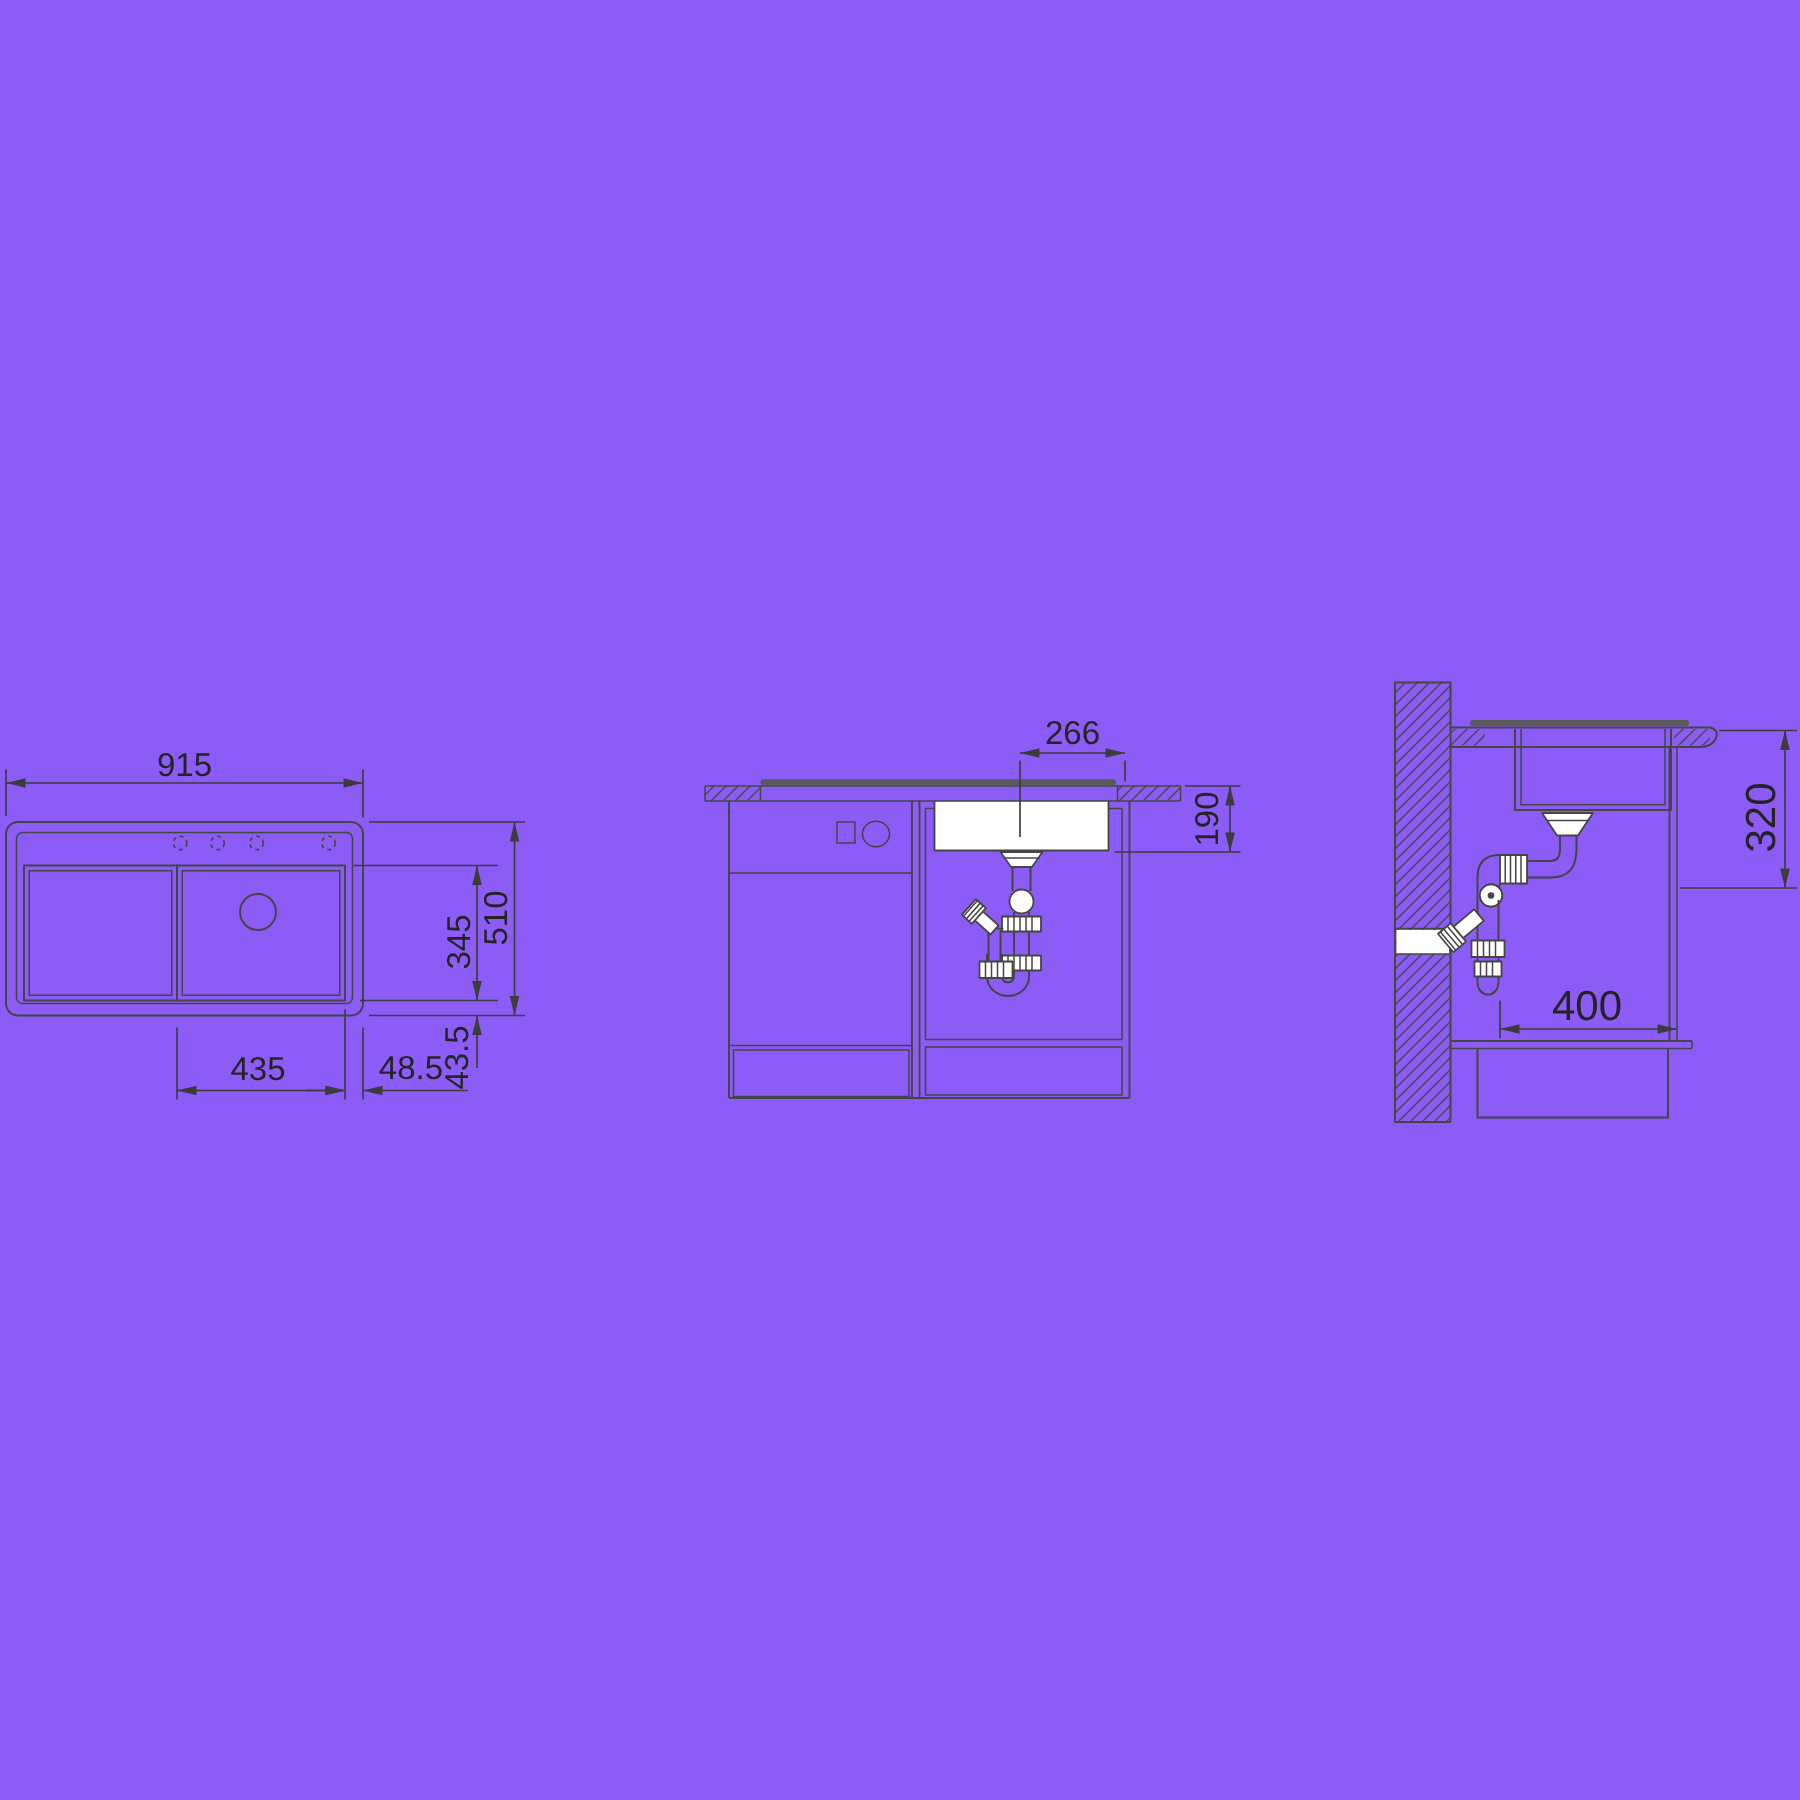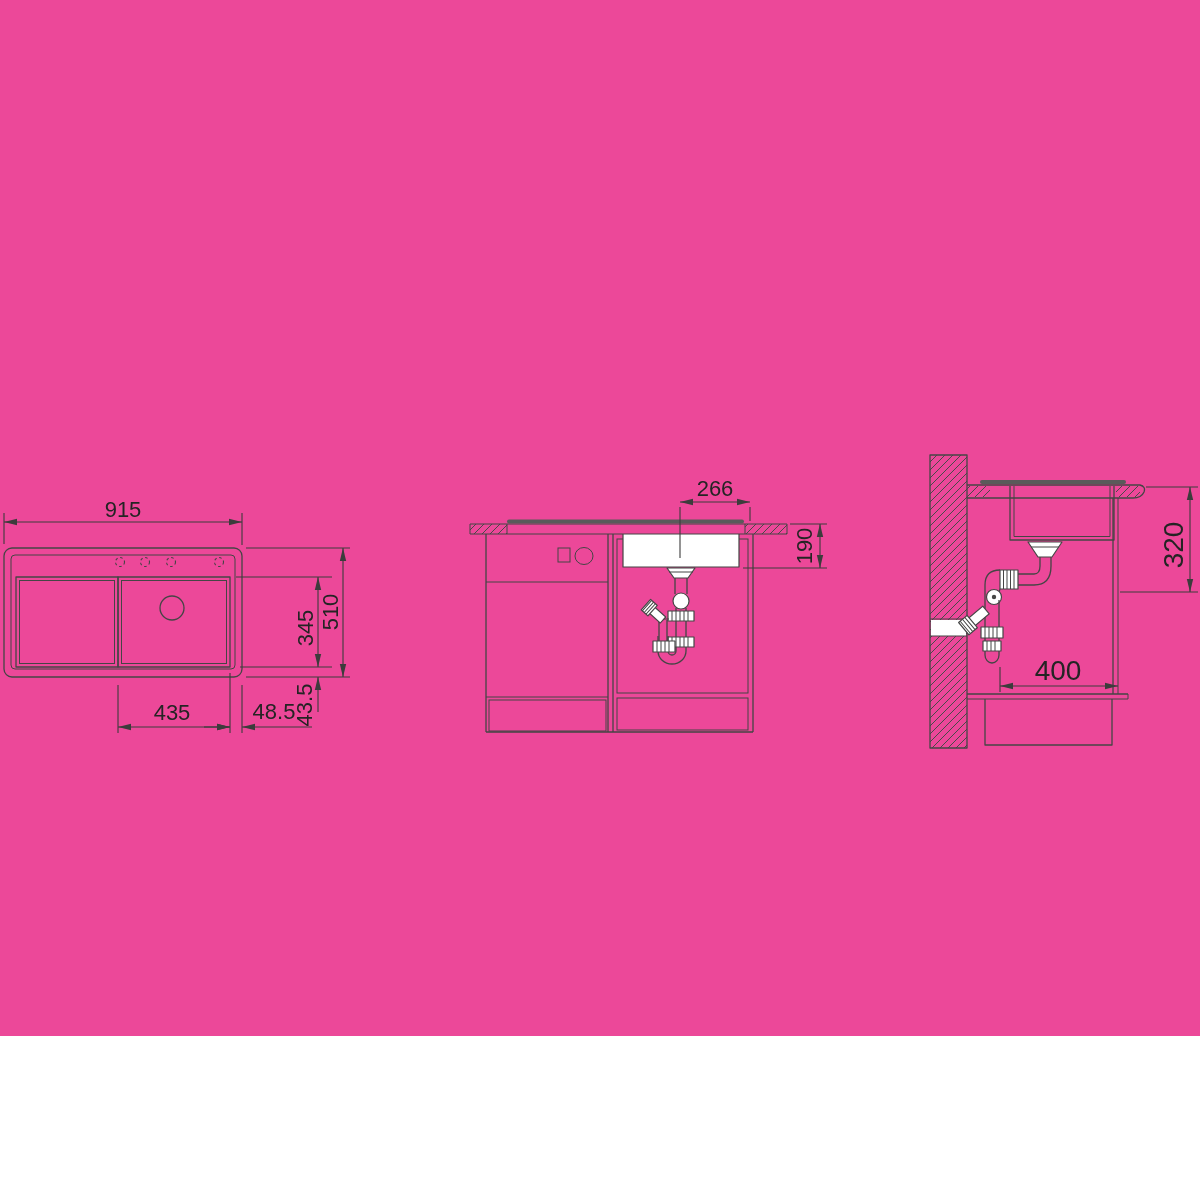--- a/index.html
+++ b/index.html
@@ -1,16 +1,16 @@
 <!DOCTYPE html>
 <html><head>
 <meta charset="utf-8">
 <style>
   html,body{margin:0;padding:0;background:#ffffff;}
-  .canvas{position:relative;width:1200px;height:1036px;background:#ec4899;overflow:hidden;}
+  .canvas{position:relative;width:1200px;height:1200px;background:#8b5cf6;overflow:hidden;}
   .ln{fill:none;stroke:#454545;stroke-width:1.3;stroke-linejoin:round;}
   .thin{fill:none;stroke:#454545;stroke-width:1;}
   .white{fill:#ffffff;stroke:#454545;stroke-width:1.2;stroke-linejoin:round;}
   .rib{fill:none;stroke:#454545;stroke-width:1;}
   .dim{fill:none;stroke:#3c3c3c;stroke-width:1.1;}
   .dimtxt{fill:#242424;font-family:"Liberation Sans",sans-serif;font-size:22px;}
   .dimtxt-lg{fill:#242424;font-family:"Liberation Sans",sans-serif;font-size:28px;}
   .dash{fill:none;stroke:#454545;stroke-width:1.1;stroke-dasharray:2.6 2.6;}
   .flange{fill:none;stroke:#5a5a5a;stroke-width:4;stroke-linecap:round;}
 </style>

